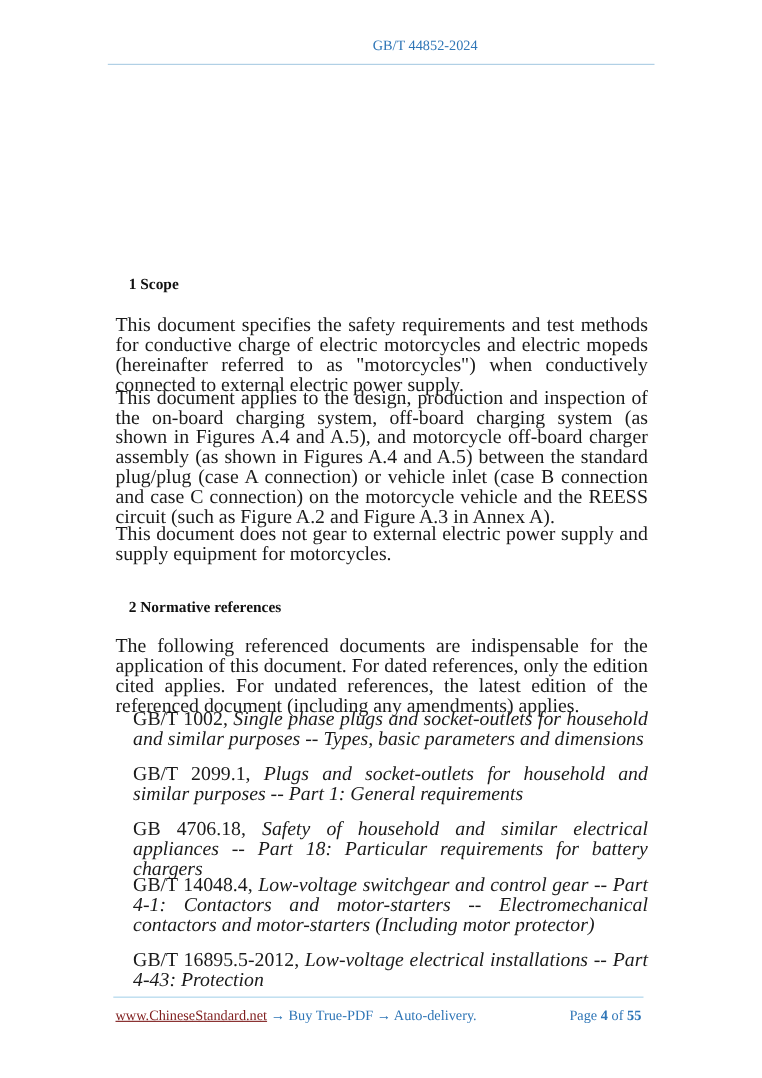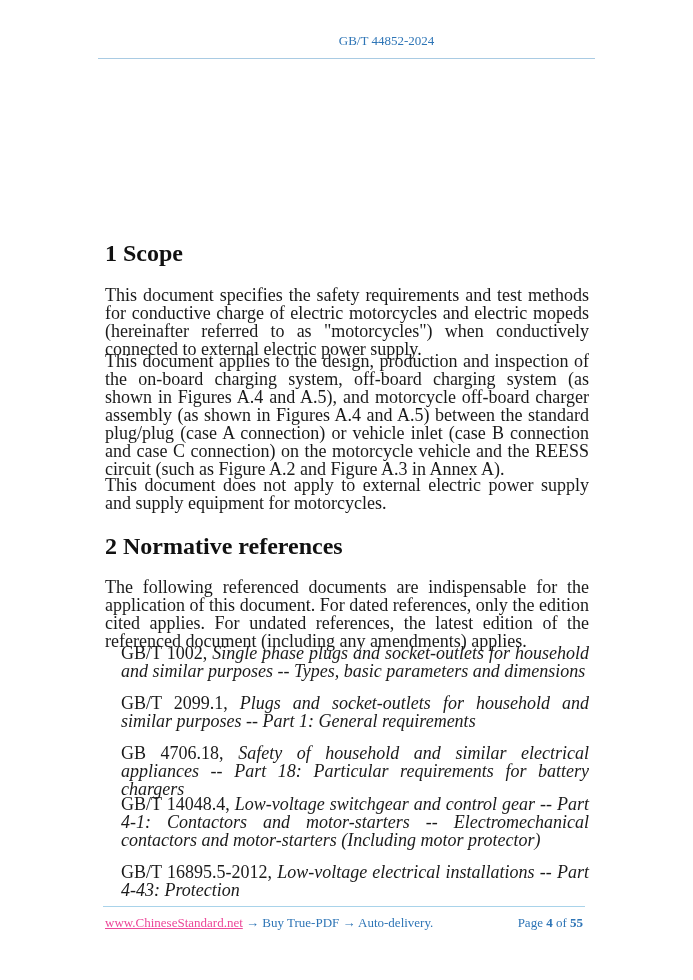--- a/index.html
+++ b/index.html
@@ -4,46 +4,46 @@
 <style>
   html, body { margin: 0; padding: 0; background: #ffffff; }
   body { width: 693px; height: 980px; position: relative; overflow: hidden;
          font-family: "Liberation Serif", "DejaVu Serif", serif; color: #1a1a1a; }
   .header { position: absolute; top: 33px; left: 0; width: 693px; text-align: center;
             font-size: 13px; color: #2e75b6; margin-left: 40px; }
   .header-rule { position: absolute; top: 58px; left: 98px; width: 497px; height: 0;
                  border-top: 1px solid #a9cbe3; }
   .title { position: absolute; top: 80px; left: 100px; width: 493px; text-align: center;
            font-weight: bold; font-size: 19.5px; line-height: 34.5px; color: #111; }
-  .h1 { position: absolute; left: 105px; font-weight: bold; font-size: 24px; color: #111; margin: 0; }
+  .h1 { position: absolute; left: 105px; font-weight: bold; font-size: 14px; color: #111; margin: 12px; }
   .para { position: absolute; left: 105px; width: 484px; font-size: 18px; line-height: 18px;
           text-align: justify; margin: 0; }
   .ref { position: absolute; left: 121px; width: 468px; font-size: 18px; line-height: 18px;
          text-align: justify; margin: 0; }
   .ref i { font-style: italic; }
   .footer-rule { position: absolute; top: 906px; left: 103px; width: 482px; height: 0;
                  border-top: 1px solid #a9d3ea; }
   .footer { position: absolute; top: 915px; left: 105px; width: 480px; font-size: 13px; color: #2e75b6; }
-  .footer a { color: #ec4899; text-decoration: underline; }
+  .footer a { color: #7f1d1d; text-decoration: underline; }
   .footer .page { position: absolute; right: 2px; top: 0; }
   .footer .page b { font-weight: bold; }
 </style>
 </head>
 <body>
 
 <div class="header">GB/T 44852-2024</div>
 <div class="header-rule"></div>
 
 <div class="title">
 </div>
 
 <h2 class="h1" style="top:240px;">1 Scope</h2>
 <p class="para" style="top:286px;">This document specifies the safety requirements and test methods for conductive charge of electric motorcycles and electric mopeds (hereinafter referred to as "motorcycles") when conductively connected to external electric power supply.</p>
 <p class="para" style="top:352px;">This document applies to the design, production and inspection of the on-board charging system, off-board charging system (as shown in Figures A.4 and A.5), and motorcycle off-board charger assembly (as shown in Figures A.4 and A.5) between the standard plug/plug (case A connection) or vehicle inlet (case B connection and case C connection) on the motorcycle vehicle and the REESS circuit (such as Figure A.2 and Figure A.3 in Annex A).</p>
-<p class="para" style="top:476px;">This document does not apply to external electric power supply and supply equipment for motorcycles.</p>
+<p class="para" style="top:476px;">This document does not gear to external electric power supply and supply equipment for motorcycles.</p>
 
 <h2 class="h1" style="top:533px;">2 Normative references</h2>
 <p class="para" style="top:578px;">The following referenced documents are indispensable for the application of this document. For dated references, only the edition cited applies. For undated references, the latest edition of the referenced document (including any amendments) applies.</p>
 
 <p class="ref" style="top:644px;">
   <span>GB/T 1002,</span>
   <i>Single phase plugs and socket-outlets for household and similar purposes -- Types, basic parameters and dimensions</i>
 </p>
 <p class="ref" style="top:694px;">
   <span>GB/T 2099.1,</span>

